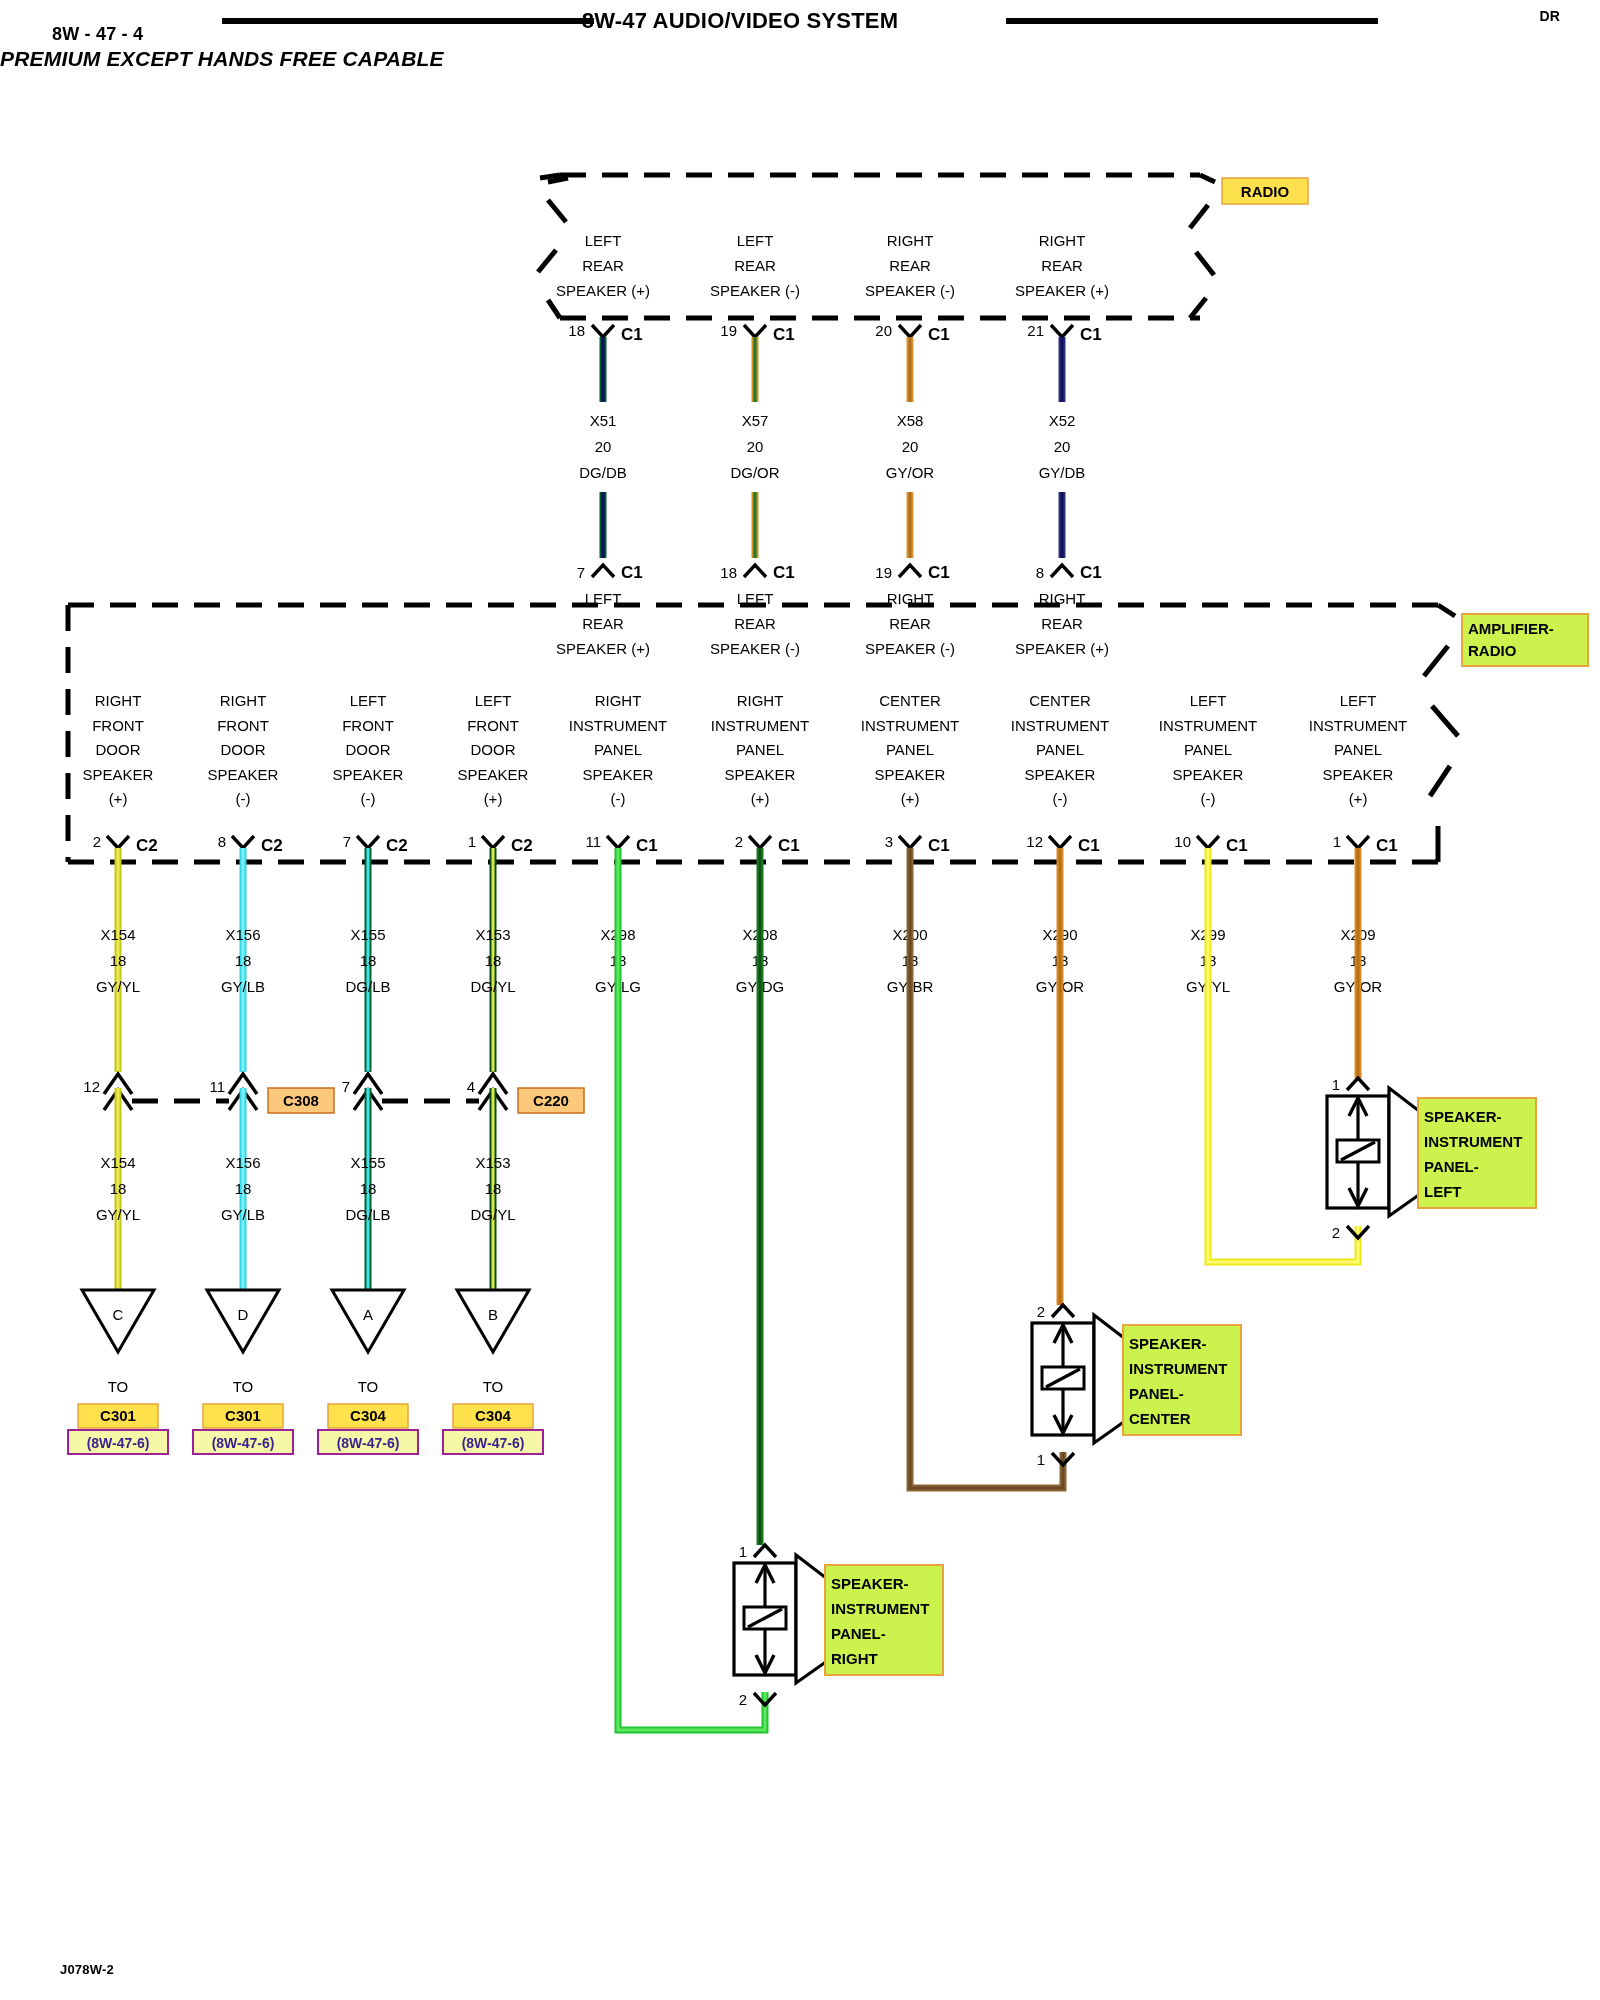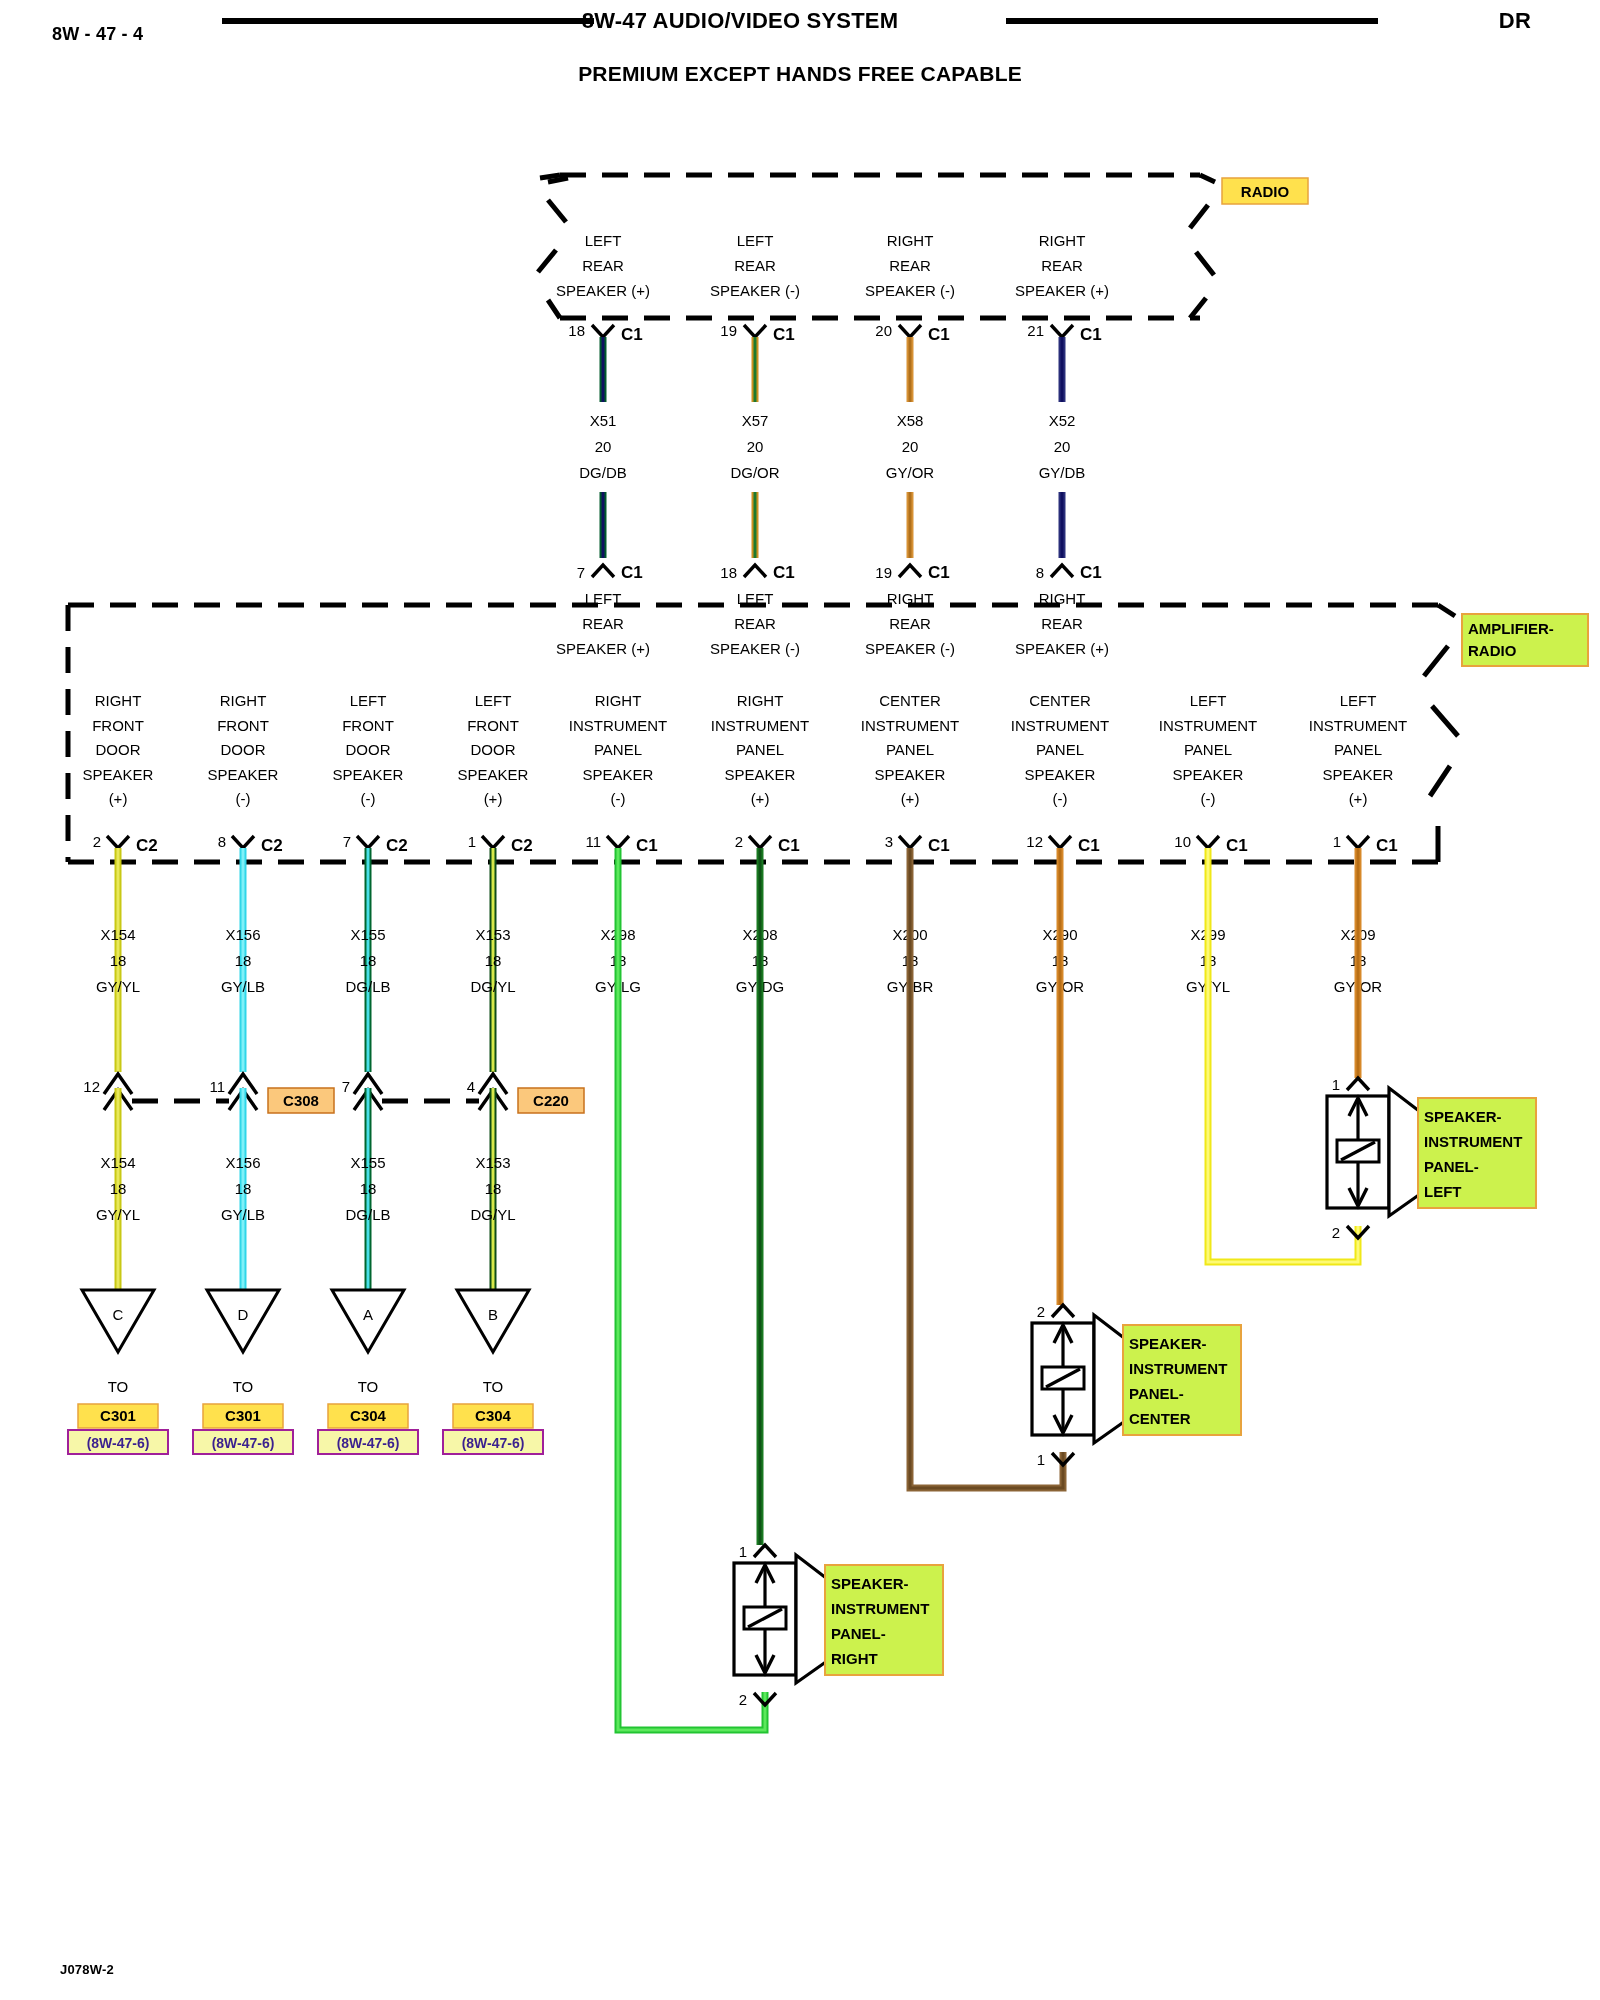--- a/index.html
+++ b/index.html
@@ -2,22 +2,22 @@
 <html><head>
 <meta charset="utf-8">
 <style>
   html,body{margin:0;padding:0;background:#fff;}
   body{width:1600px;height:2000px;position:relative;
        font-family:"Liberation Sans","DejaVu Sans",sans-serif;color:#000;}
   #sheet{position:absolute;inset:0;width:1600px;height:2000px;}
   .hdr{position:absolute;font-weight:bold;letter-spacing:.2px;}
   #hdr-left{left:52px;top:24px;font-size:18px;}
   #hdr-title{left:0;top:8px;width:1480px;text-align:center;font-size:22px;}
-  #hdr-right{right:69px;top:8px;font-size:22px;}
-  #hdr-sub{left:0;top:62px;width:1600px;text-align:center;font-size:21px;font-weight:bold;}
+  #hdr-right{right:40px;top:8px;font-size:14px;}
+  #hdr-sub{left:0;top:47px;width:1600px;font-size:21px;font-weight:bold;font-style:italic;}
   #ftr-left{left:60px;top:1962px;font-size:13px;font-weight:bold;}
   #ftr-right{right:58px;top:1962px;font-size:13px;font-weight:bold;margin-top:46px;}
   .rule{position:absolute;height:6px;background:#000;top:18px;}
   #rule-l{left:222px;width:372px;}
   #rule-r{right:222px;width:372px;}
   svg{position:absolute;left:0;top:0;}
   text{font-family:"Liberation Sans","DejaVu Sans",sans-serif;fill:#000;}
   .lbl{font-size:15px;text-anchor:middle;}
   .lblb{font-size:15px;text-anchor:middle;font-weight:bold;}
   .pin{font-size:15px;text-anchor:end;}

